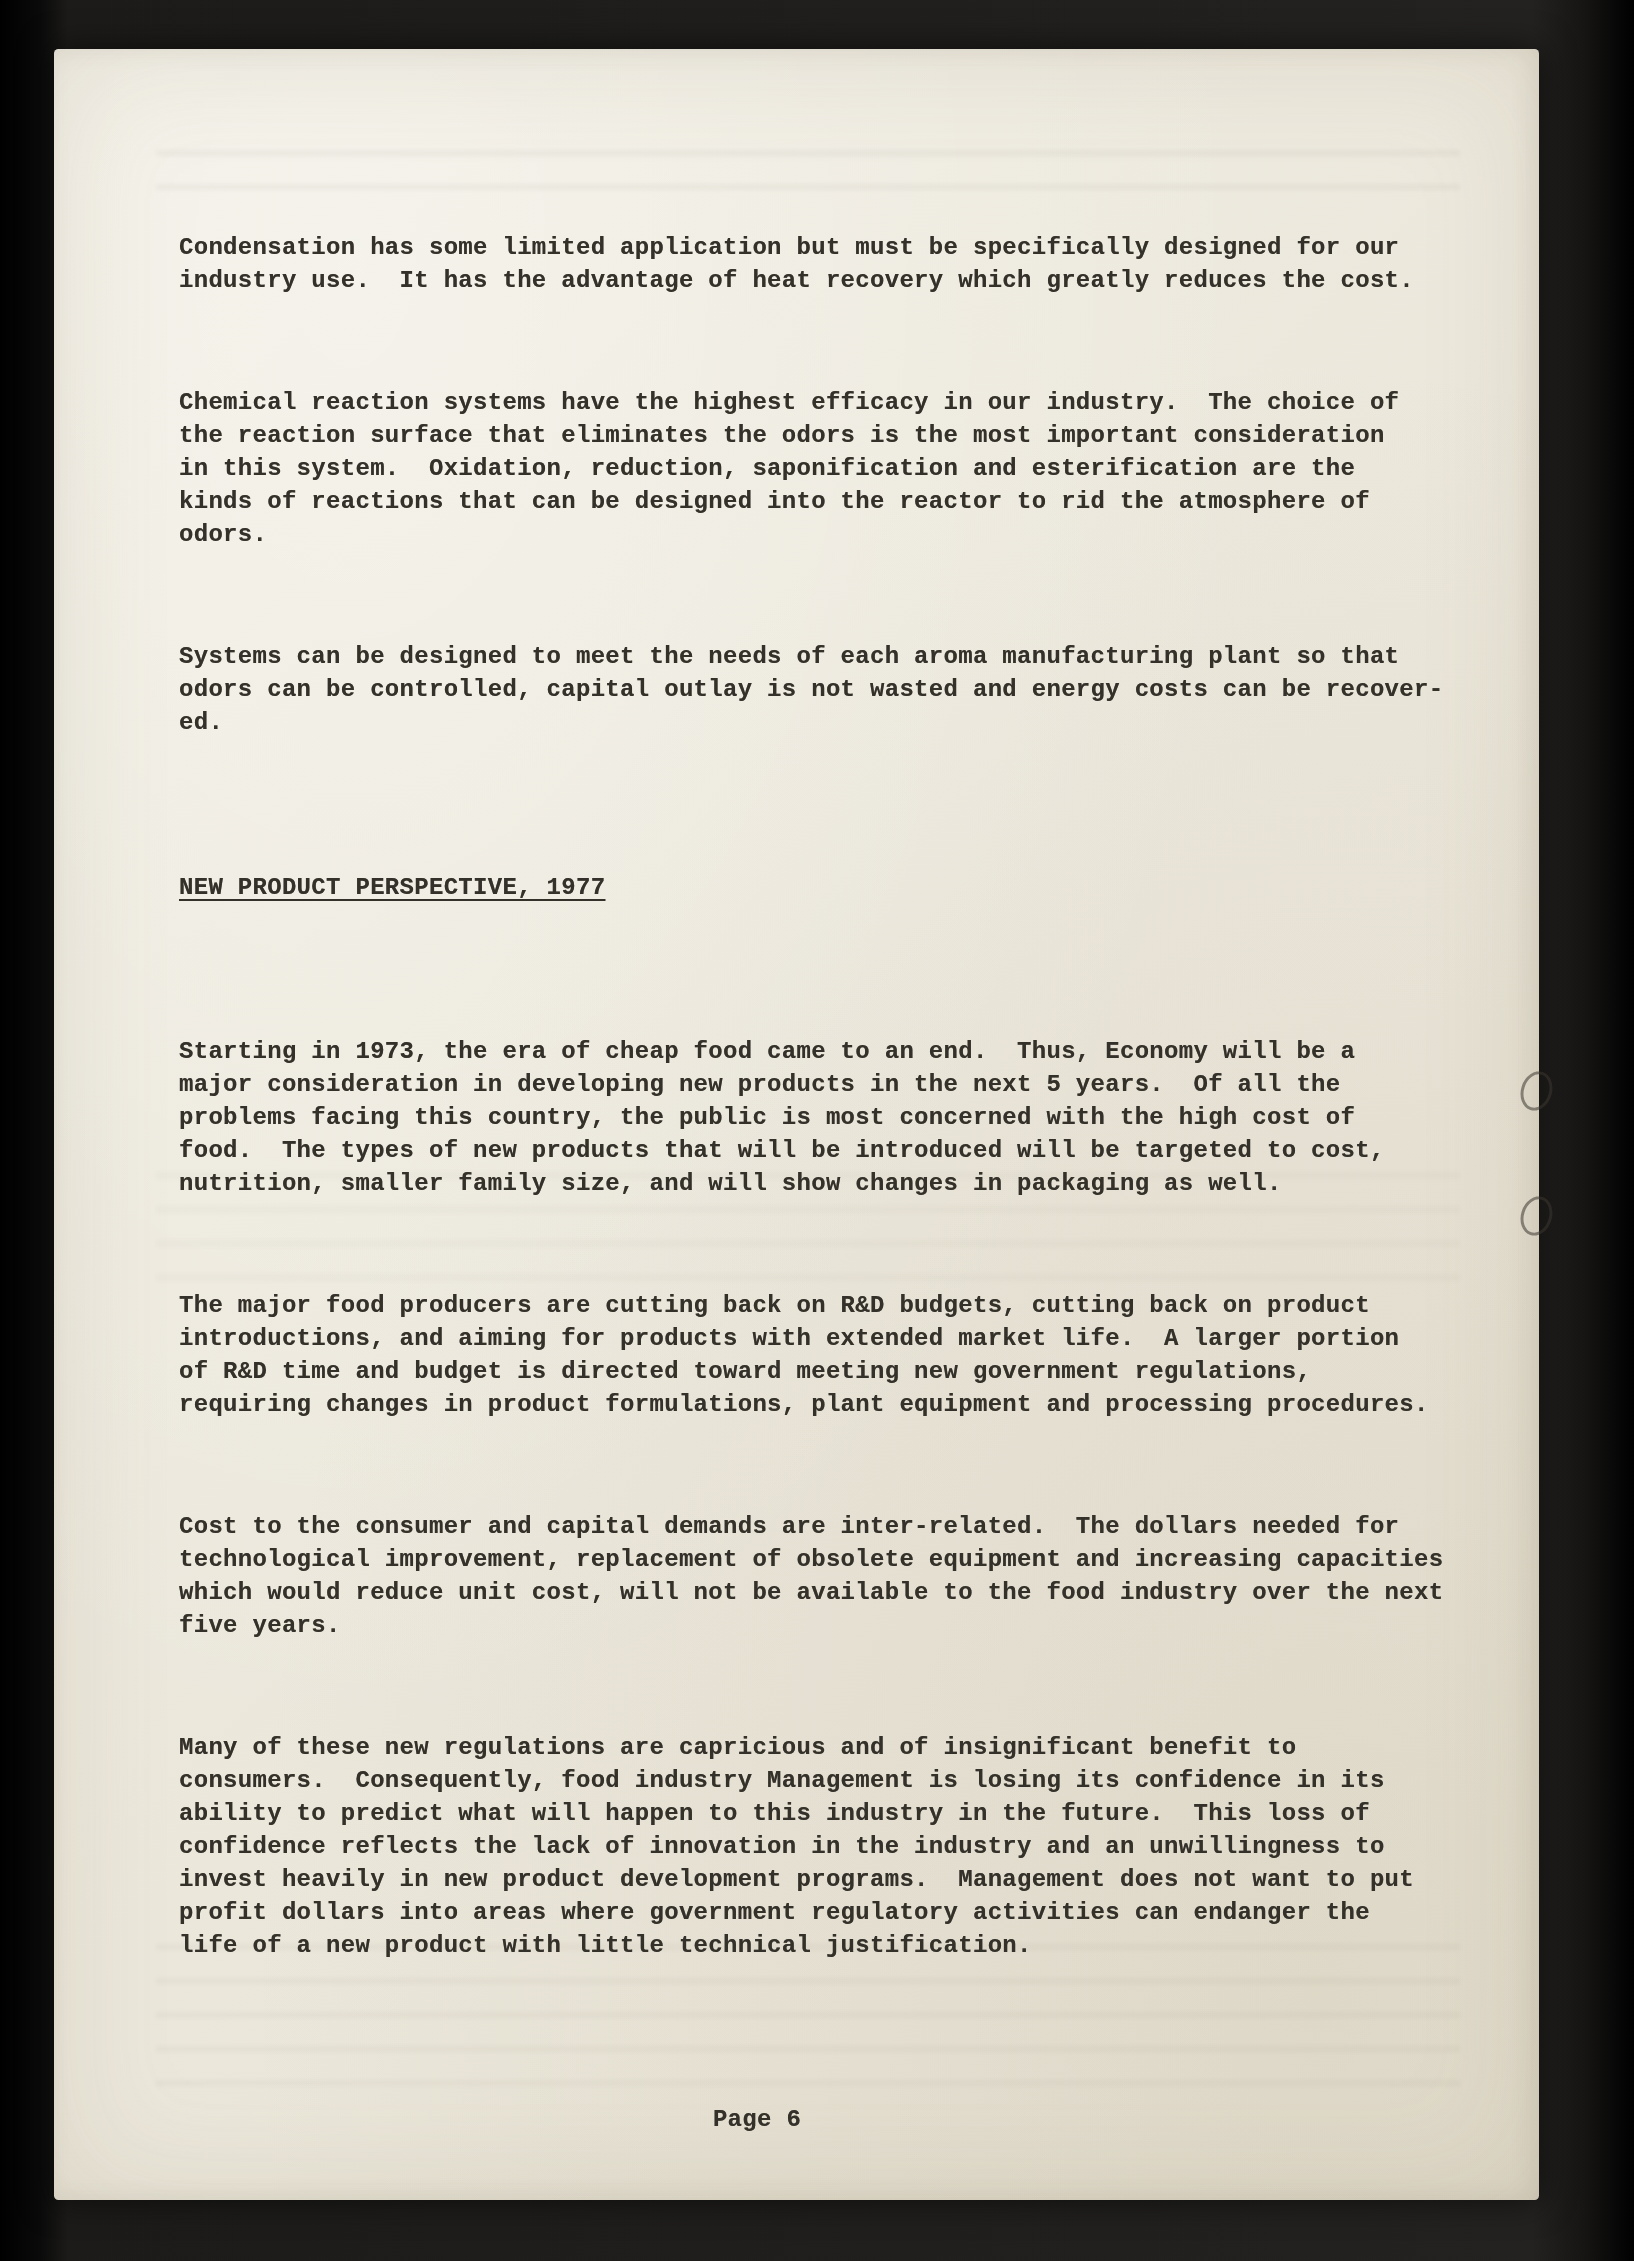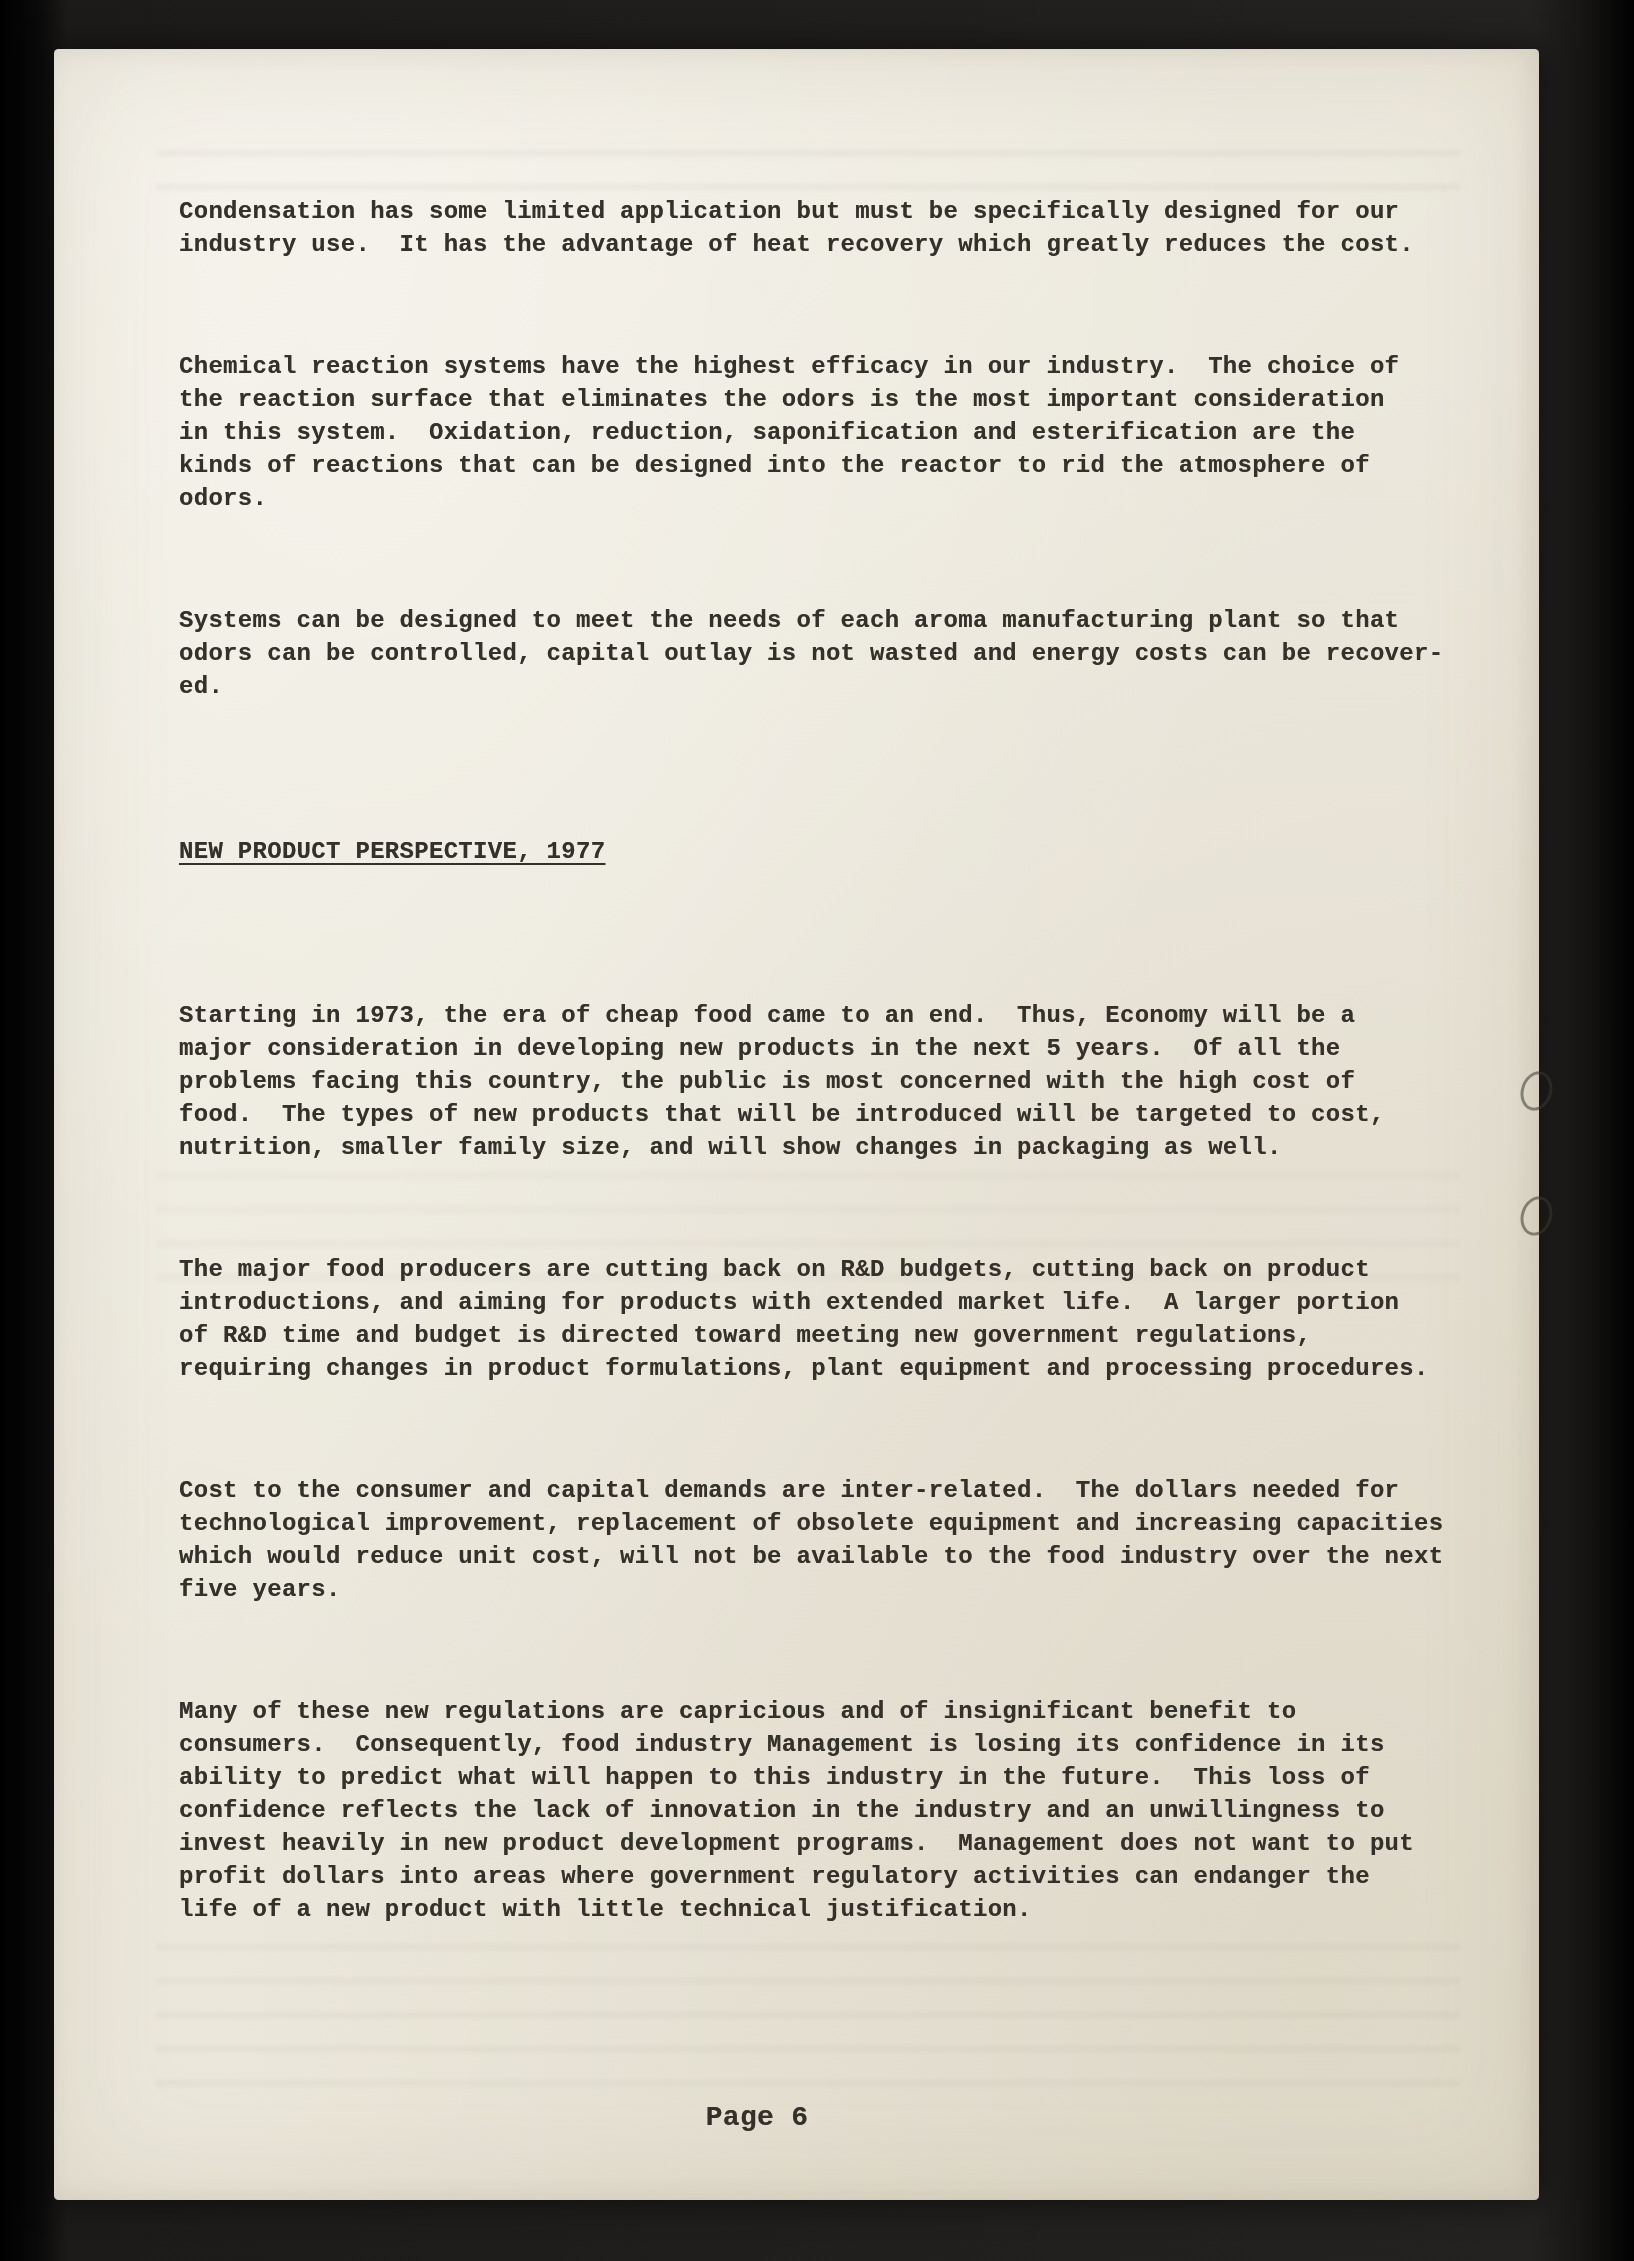--- a/index.html
+++ b/index.html
@@ -61,21 +61,21 @@
     border-radius: 50%;
     transform: rotate(18deg);
     background: transparent;
   }
   .binding-mark.m1 { top: 1022px; }
   .binding-mark.m2 { top: 1147px; }
 
   .content {
     position: absolute;
     inset: 0;
-    padding: 80px 61px 0 125px;
+    padding: 116px 61px 0 125px;
     color: #34312a;
     font-size: 24px;
     line-height: 33px;
     font-weight: bold;
     letter-spacing: 0.3px;
     white-space: pre-wrap;
     text-shadow: 0 0 0.6px rgba(52,49,42,0.55);
   }
   .content p {
     margin: 0 0 23px 0;
@@ -87,21 +87,21 @@
     text-underline-offset: 5.1px;
     text-decoration-thickness: 2.3px;
   }
   .page-footer {
     position: absolute;
     left: 0;
     right: 79px;
     bottom: 67px;
     text-align: center;
     color: #34312a;
-    font-size: 28px;
+    font-size: 24px;
     font-weight: bold;
     letter-spacing: 0.3px;
     text-shadow: 0 0 0.6px rgba(52,49,42,0.55);
   }
 </style>
 </head>
 <body>
 
 <div class="scan-frame">
   <div class="paper">

